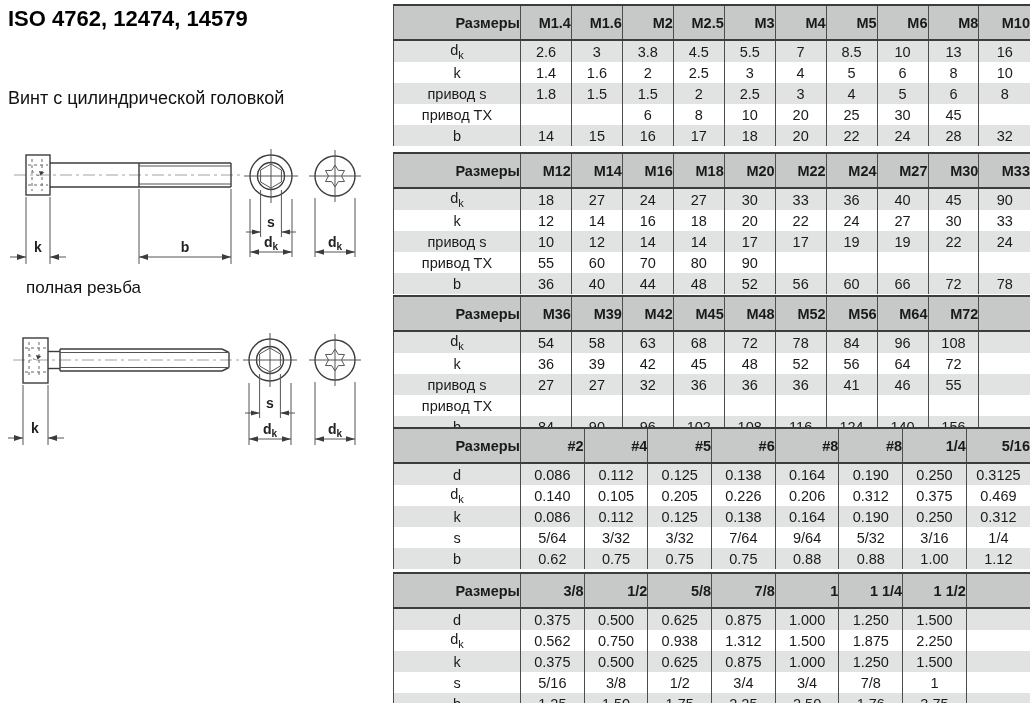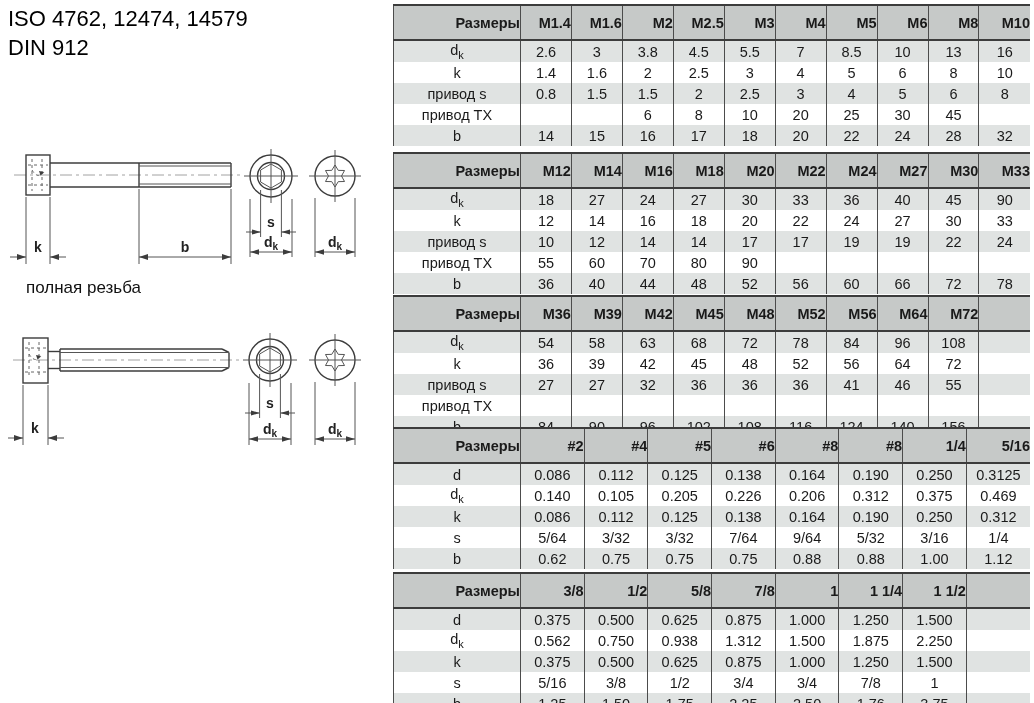--- a/index.html
+++ b/index.html
@@ -1,18 +1,18 @@
 <!DOCTYPE html>
 <html><head>
 <meta charset="utf-8">
 <style>
   html,body{margin:0;padding:0;background:#fff;}
   #page{position:relative;width:1034px;height:703px;background:#ffffff;overflow:hidden;
         font-family:"Liberation Sans",sans-serif;color:#1a1a1a;}
-  .title{position:absolute;left:8px;top:4px;font-size:22px;font-weight:normal;line-height:29px;color:#000;}
+  .title{position:absolute;left:8px;top:4px;font-size:22px;font-weight:bold;line-height:29px;color:#000;text-align:center;}
   .subtitle{position:absolute;left:8px;top:88px;font-size:18px;color:#111;}
   .fullthread{position:absolute;left:26px;top:278px;font-size:17px;color:#111;}
   svg{position:absolute;}
   #d1{left:8px;top:143px;}
   #d2{left:8px;top:318px;}
   table.dim{position:absolute;left:393px;width:637px;border-collapse:collapse;table-layout:fixed;
             font-size:14.5px;}
   table.dim th{background:#c6c9c8;border-top:2px solid #3c3c3c;border-bottom:2px solid #3c3c3c;
                font-weight:bold;height:19px;padding:7px 0;text-align:right;}
   table.dim td{text-align:center;height:19px;padding:1px 0;background:#fff;}
@@ -28,22 +28,22 @@
   .cl{stroke:#8a8a8a;stroke-width:0.8;fill:none;stroke-dasharray:12 4 3 4;}
   .arr{fill:#3c3c3c;stroke:none;}
 </style>
 </head>
 <body>
 
 <div id="page">
 
   <div class="title">
     <div>ISO 4762, 12474, 14579</div>
-    <div>DIN 912</div>
   </div>
+  <div class="subtitle">Винт с цилиндрической головкой</div>
 
   <svg id="d1" width="380" height="148" viewBox="0 0 380 148">
 
     <line class="cl" x1="6" y1="32" x2="234" y2="32"></line>
 
     <rect class="main" x="18" y="12" width="24" height="40"></rect>
     <line class="hid" x1="24" y1="16" x2="24" y2="48"></line>
     <line class="hid" x1="34" y1="16" x2="34" y2="48"></line>
     <line class="hid" x1="20" y1="22" x2="40" y2="22"></line>
     <line class="hid" x1="20" y1="42" x2="40" y2="42"></line>
@@ -224,21 +224,21 @@
           <td>2.5</td>
           <td>3</td>
           <td>4</td>
           <td>5</td>
           <td>6</td>
           <td>8</td>
           <td>10</td>
         </tr>
         <tr class="alt">
           <td class="rl">привод s</td>
-          <td>0.8</td>
+          <td>1.8</td>
           <td>1.5</td>
           <td>1.5</td>
           <td>2</td>
           <td>2.5</td>
           <td>3</td>
           <td>4</td>
           <td>5</td>
           <td>6</td>
           <td>8</td>
         </tr>

